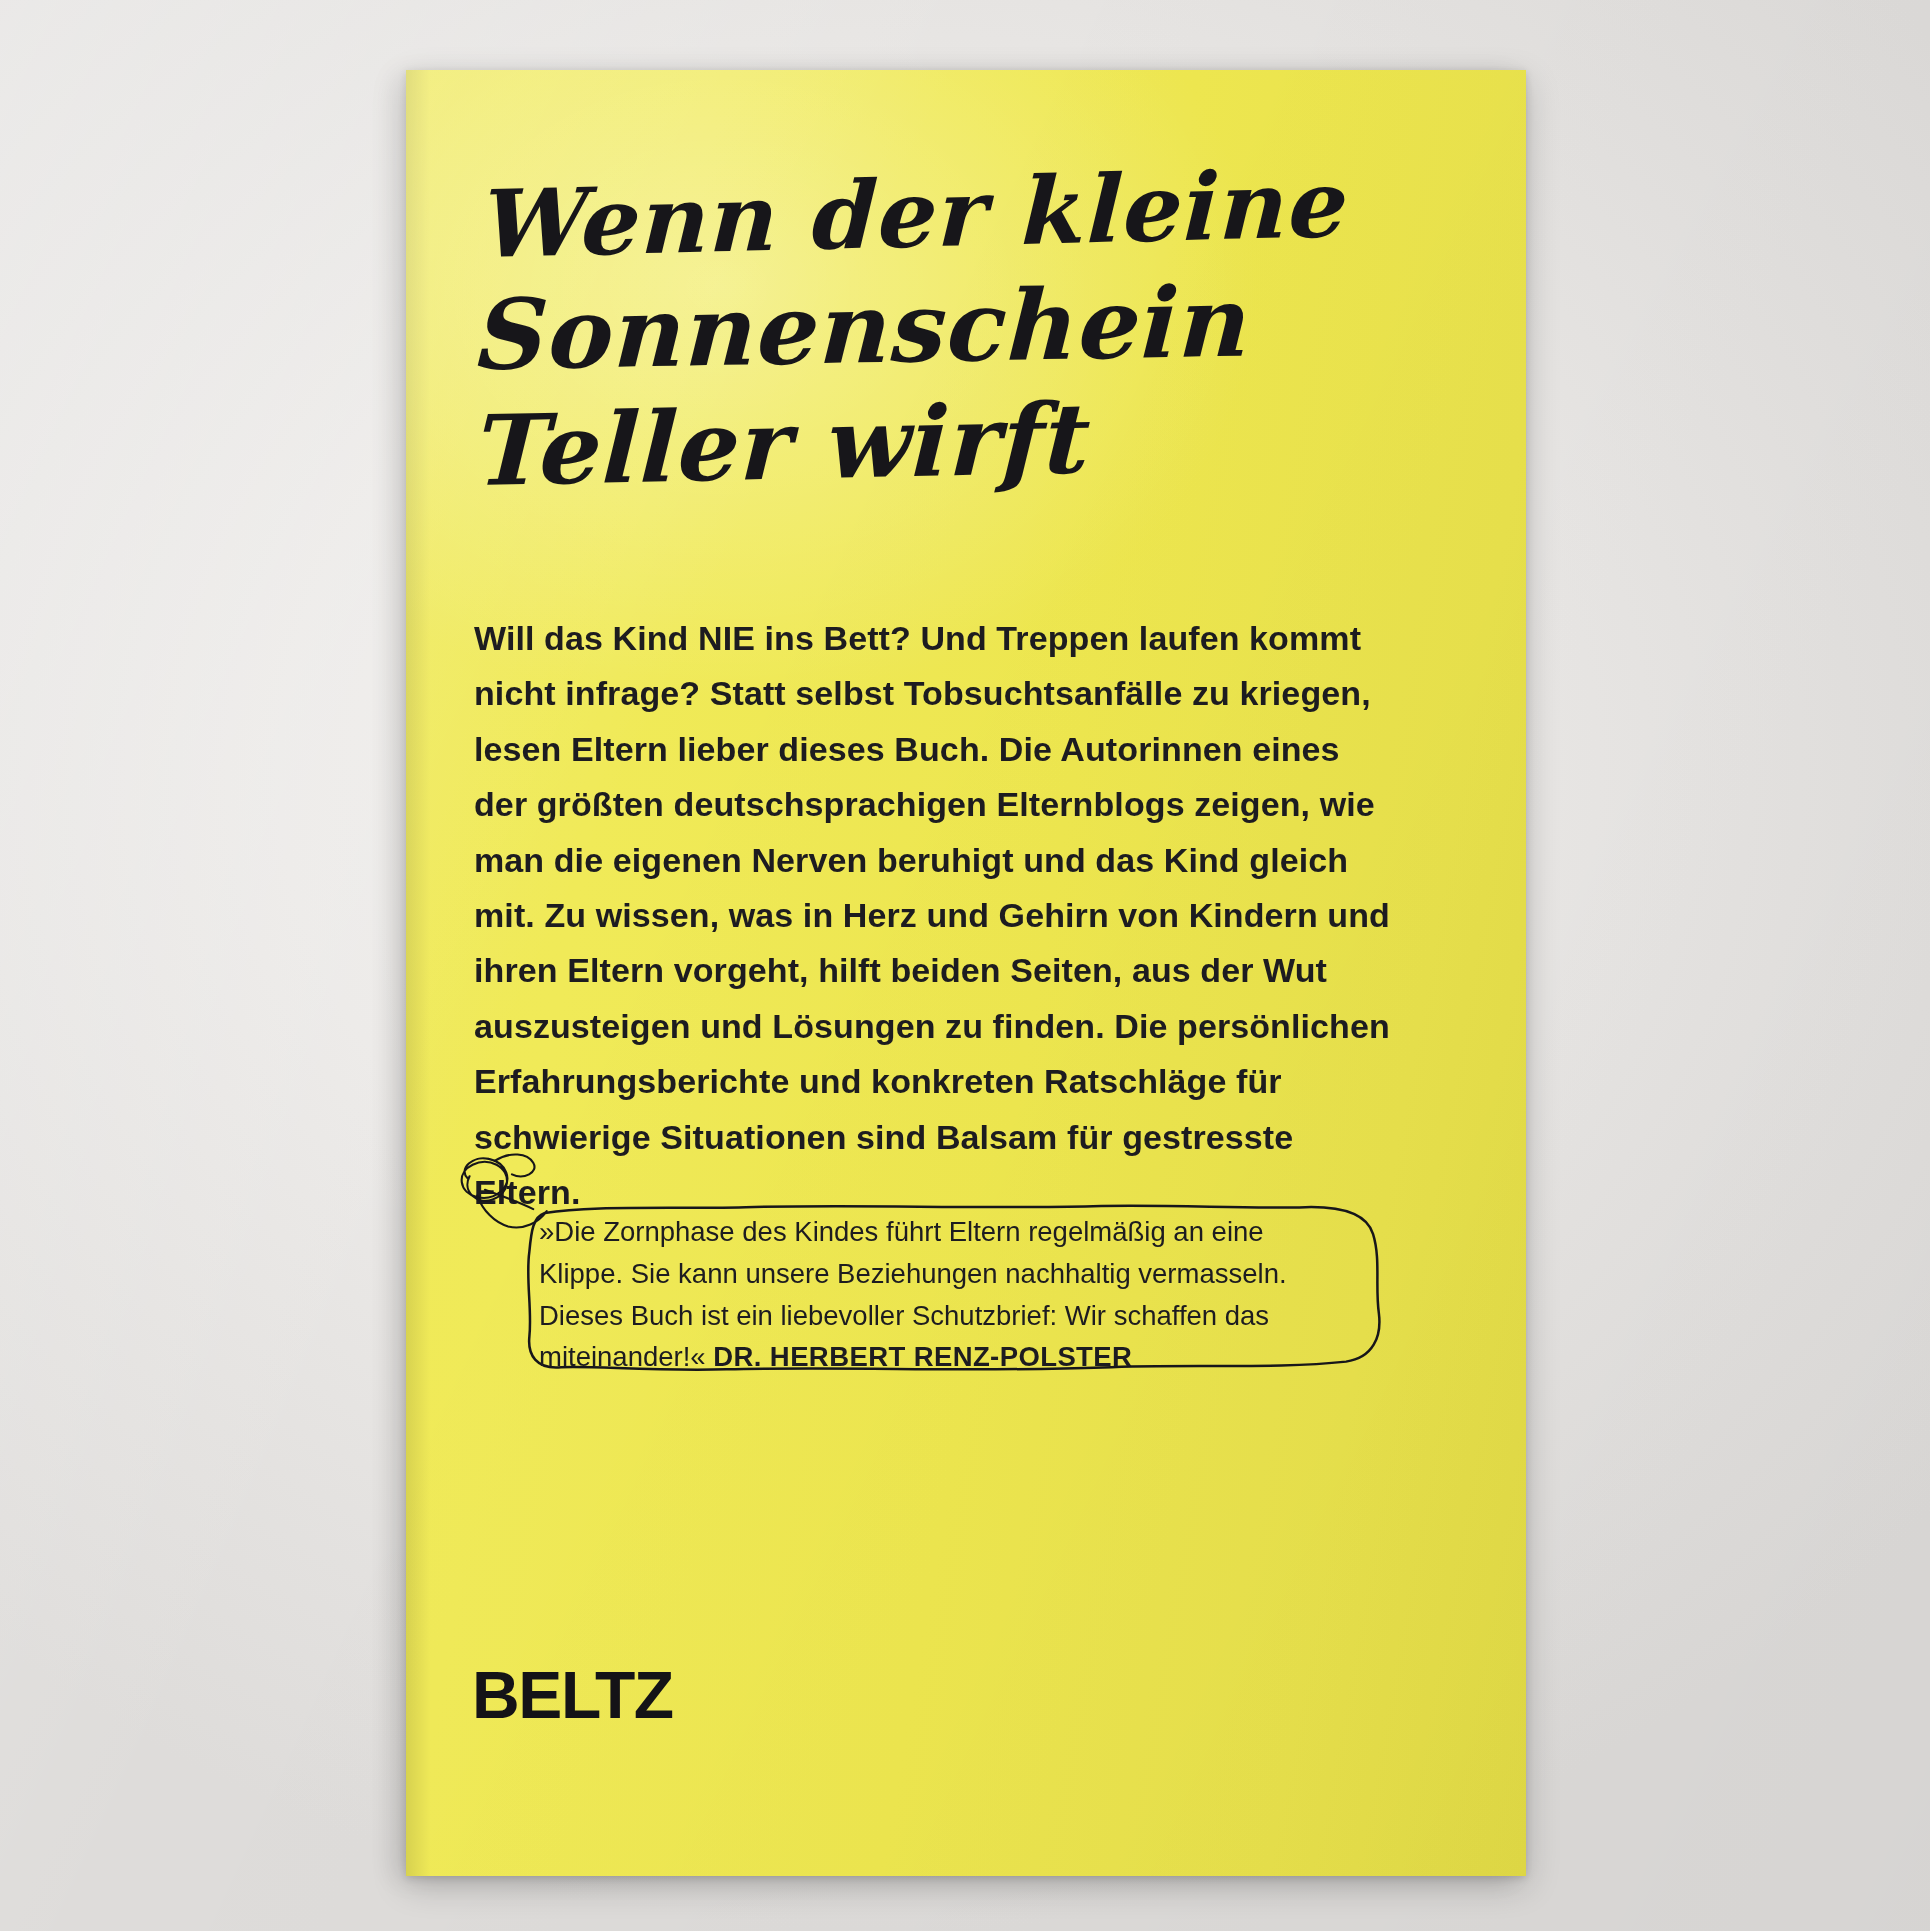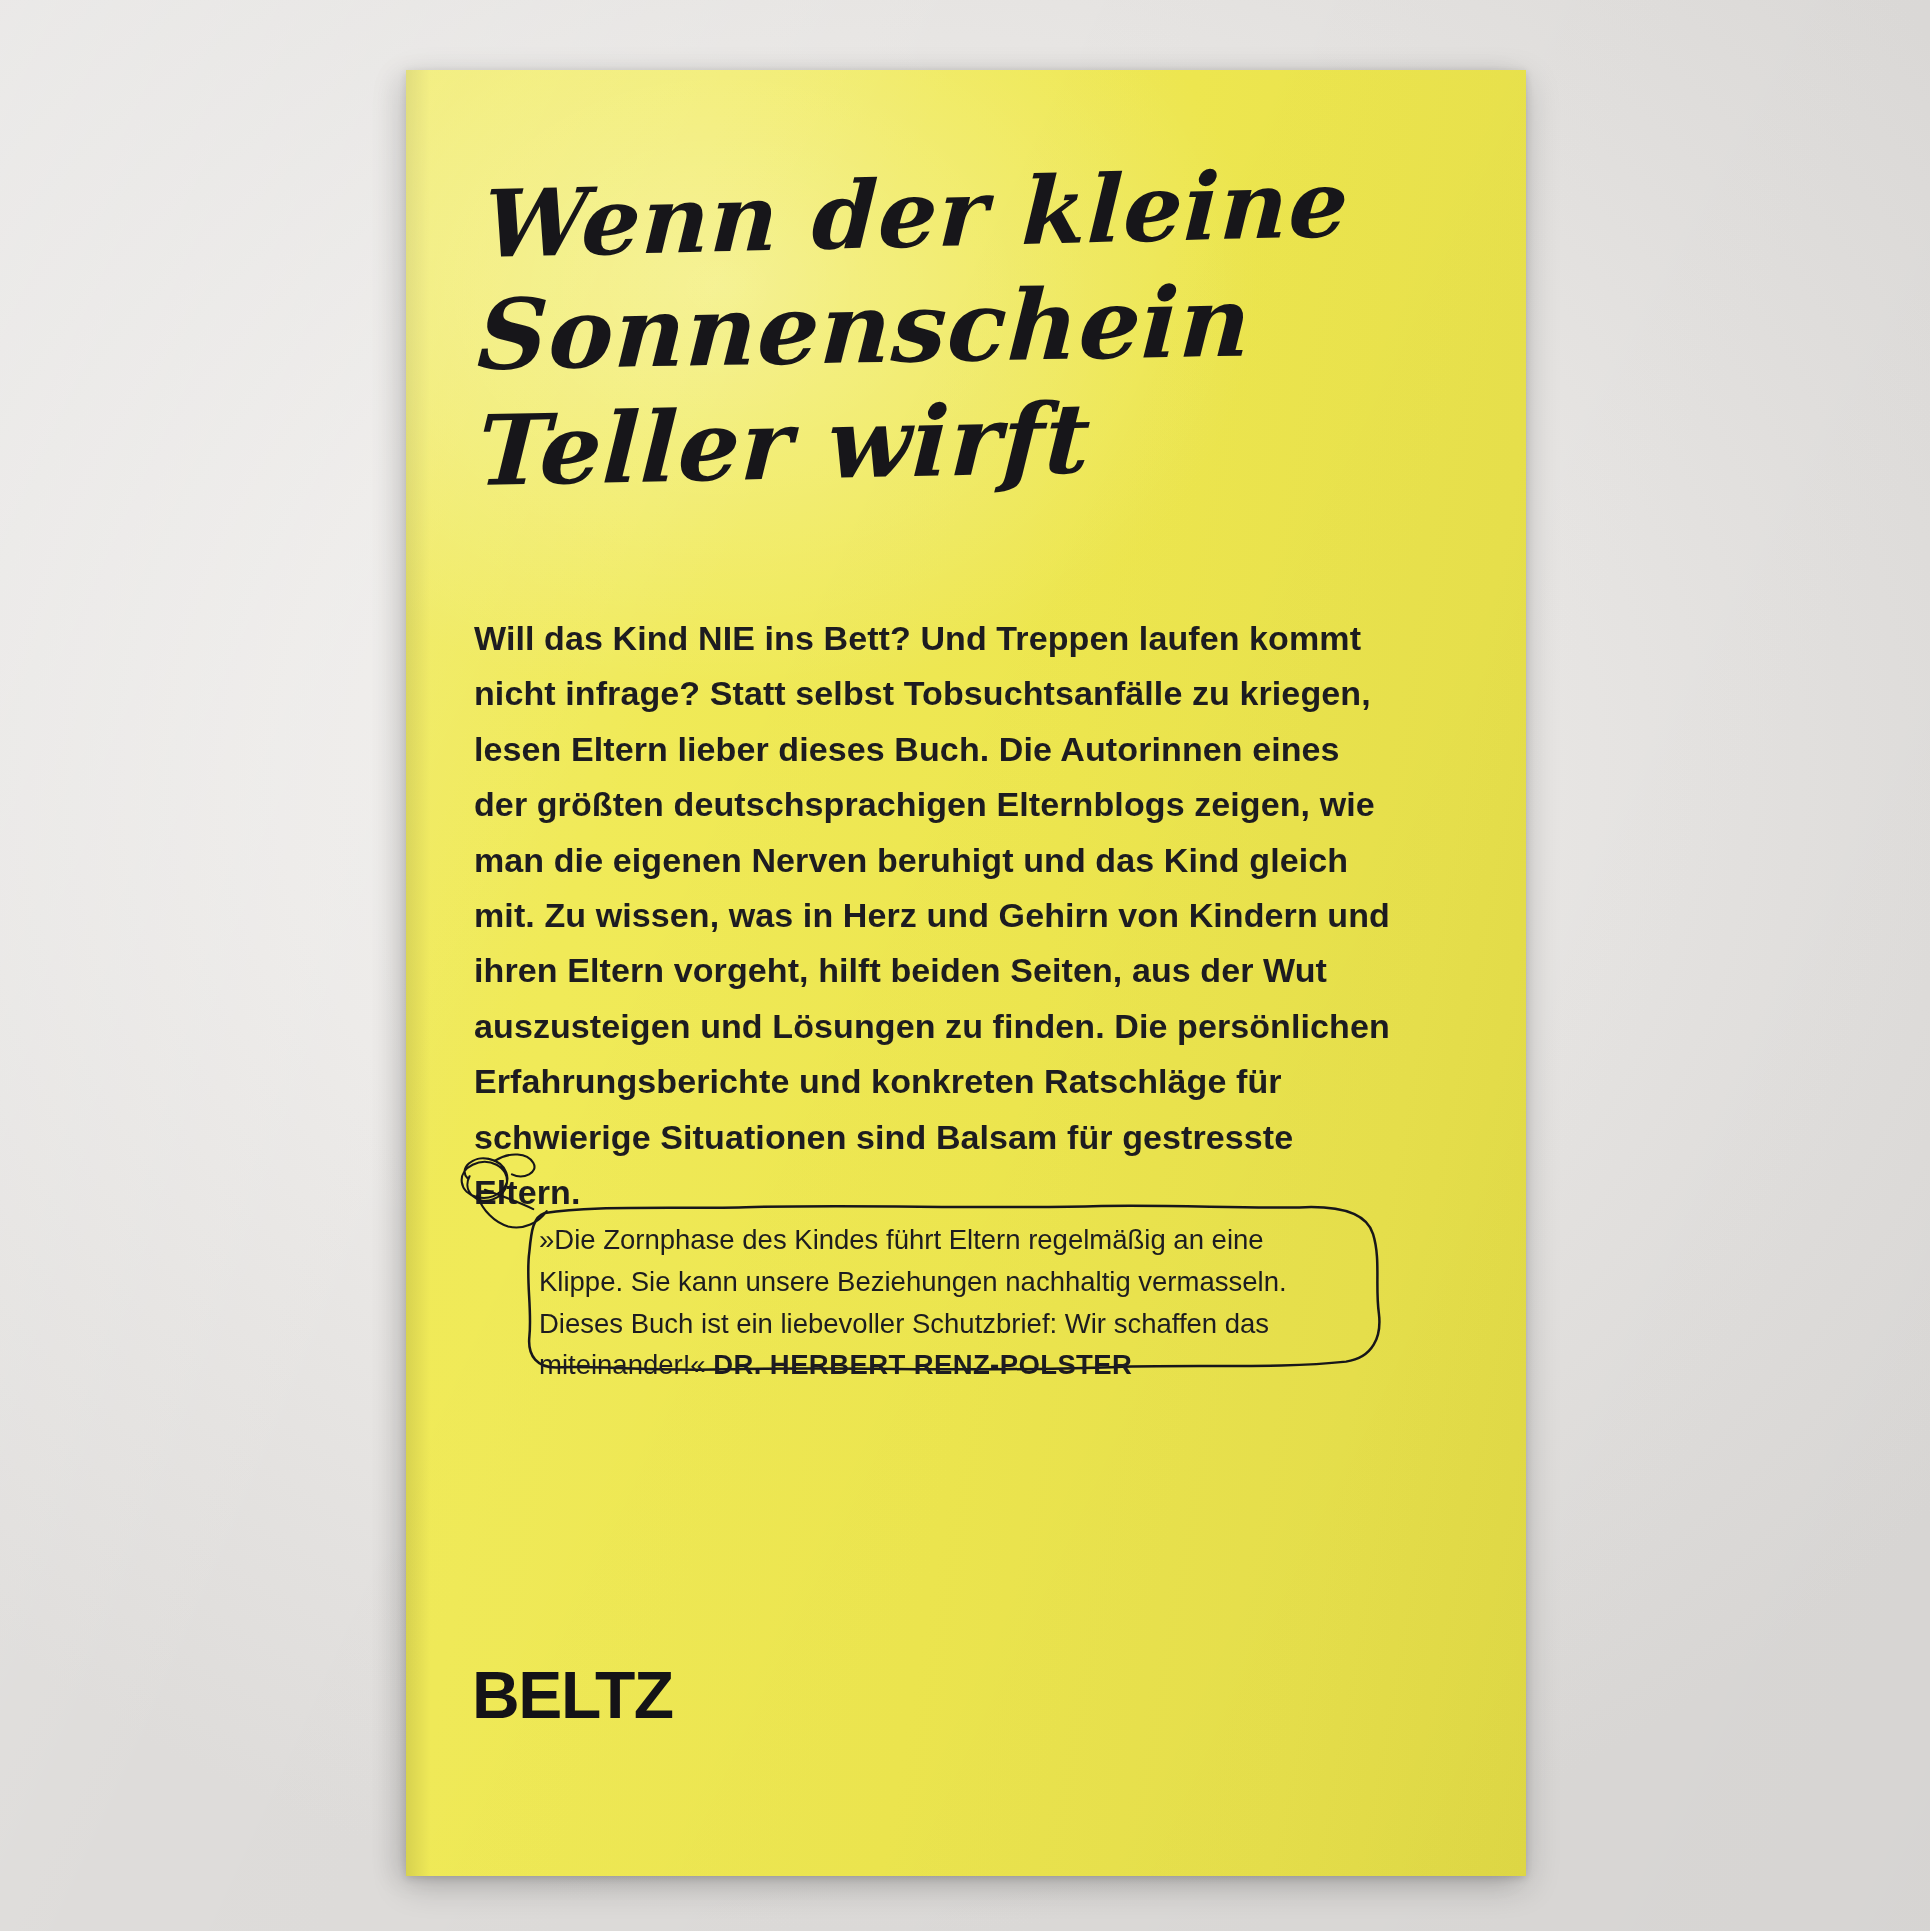--- a/index.html
+++ b/index.html
@@ -131,21 +131,21 @@
   }
   .quote-wrap svg {
     position: absolute;
     left: 0;
     top: 0;
     overflow: visible;
   }
   .quote-text {
     position: absolute;
     left: 83px;
-    top: 68px;
+    top: 60px;
     width: 763px;
     font-family: "Liberation Sans", sans-serif;
     font-size: 27.5px;
     line-height: 1.52;
     color: #1d1c20;
   }
   .quote-attrib {
     font-weight: 700;
     letter-spacing: 0.4px;
   }

